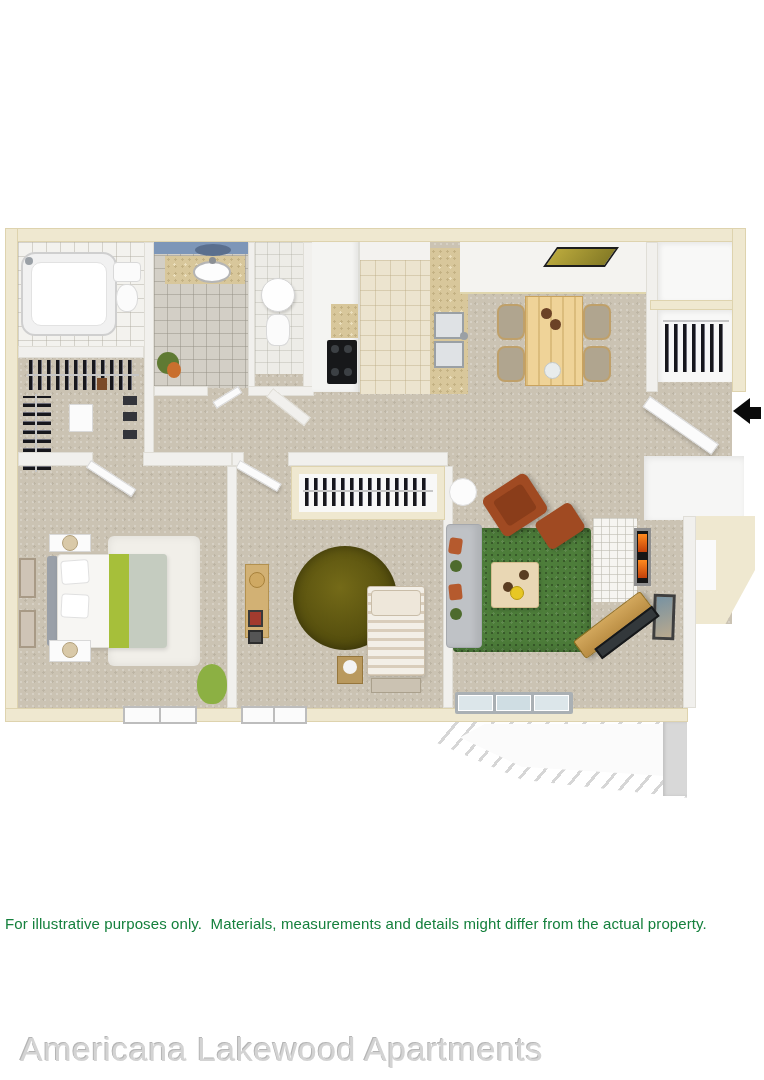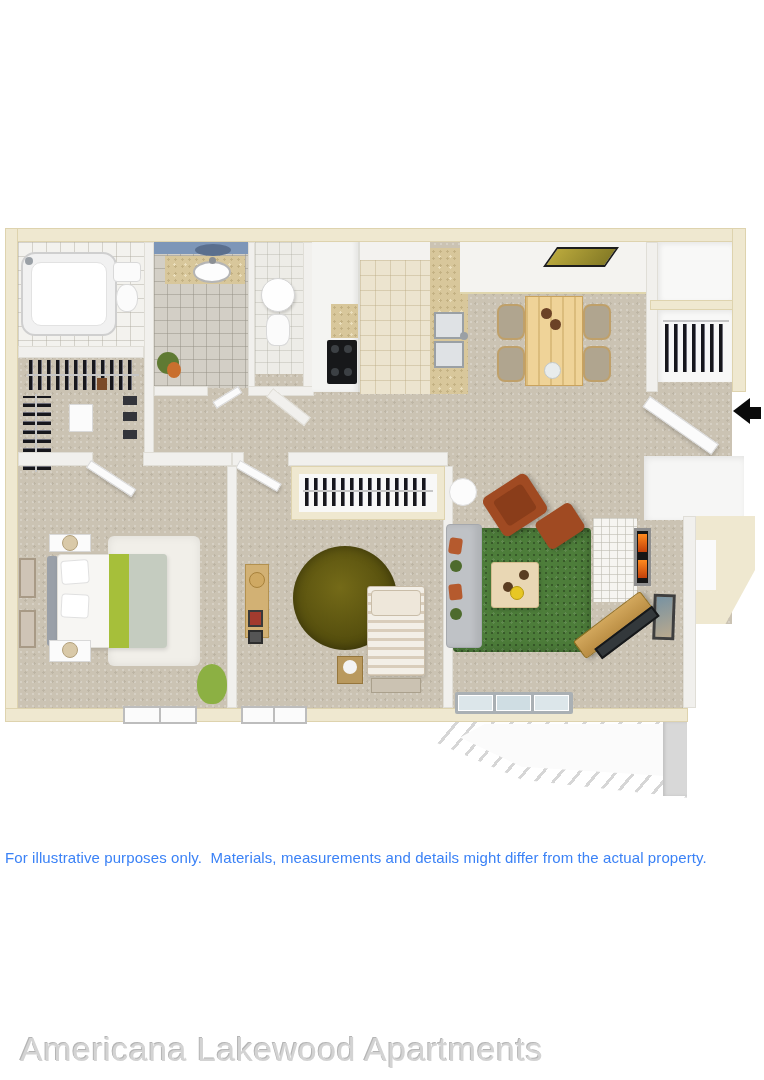--- a/index.html
+++ b/index.html
@@ -12,21 +12,21 @@
   .tileW{background-color:#f3f2ee;background-image:linear-gradient(rgba(175,170,158,.45) 1px,transparent 1px),linear-gradient(90deg,rgba(175,170,158,.45) 1px,transparent 1px);background-size:14px 14px}
   .tileG{background-color:#d3cfc6;background-image:linear-gradient(rgba(150,146,134,.5) 1px,transparent 1px),linear-gradient(90deg,rgba(150,146,134,.5) 1px,transparent 1px);background-size:13px 13px}
   .tileW2{background-color:#edece7;background-image:linear-gradient(rgba(170,168,158,.35) 1px,transparent 1px),linear-gradient(90deg,rgba(170,168,158,.35) 1px,transparent 1px);background-size:12px 12px}
   .tileC{background-color:#ece4cf;background-image:linear-gradient(rgba(190,175,135,.45) 1px,transparent 1px),linear-gradient(90deg,rgba(190,175,135,.45) 1px,transparent 1px);background-size:15px 15px}
   .tileH{background-color:#f6f5f1;background-image:linear-gradient(rgba(190,188,178,.6) 1px,transparent 1px),linear-gradient(90deg,rgba(190,188,178,.6) 1px,transparent 1px);background-size:8px 8px}
   .granite{background-color:#d8c79b;background-image:radial-gradient(#c3b183 1px,transparent 1.4px),radial-gradient(#eadebc 1px,transparent 1.4px);background-size:7px 7px,11px 11px;background-position:0 0,4px 3px}
   .slashV{background-image:repeating-linear-gradient(90deg,#17171c 0 3px,#70707a 3px 4px,transparent 4px 9px)}
   .slashH{background-image:repeating-linear-gradient(0deg,#17171c 0 3px,#70707a 3px 4px,transparent 4px 9px)}
   .white{background:#fbfbfb;border:1px solid #d9d9d9;box-sizing:border-box}
   .rod{background:#c6c6c6}
-  .disclaimer{left:5px;top:849px;font-size:15px;color:#3b82f6;white-space:pre;letter-spacing:0.1px}
+  .disclaimer{left:5px;top:915px;font-size:15px;color:#15803d;white-space:pre;letter-spacing:0.1px}
   .watermark{left:20px;top:1030px;font-size:34px;color:#d3d3d3;text-shadow:1px 1px 0 #ffffff,-1px -1px 0 #b5b5b5;letter-spacing:0.5px}
   .arrow-tri{width:0;height:0;border-top:13px solid transparent;border-bottom:13px solid transparent;border-right:17px solid #0a0a0a}
   .arrow-shaft{background:#0a0a0a}
 </style>
 </head>
 <body>
 
 <div class="a" style="left:5px;top:228px;width:750px;height:618px;overflow:visible">
 
   <div class="a carpet" style="left:13px;top:13px;width:714px;height:467px"></div>

